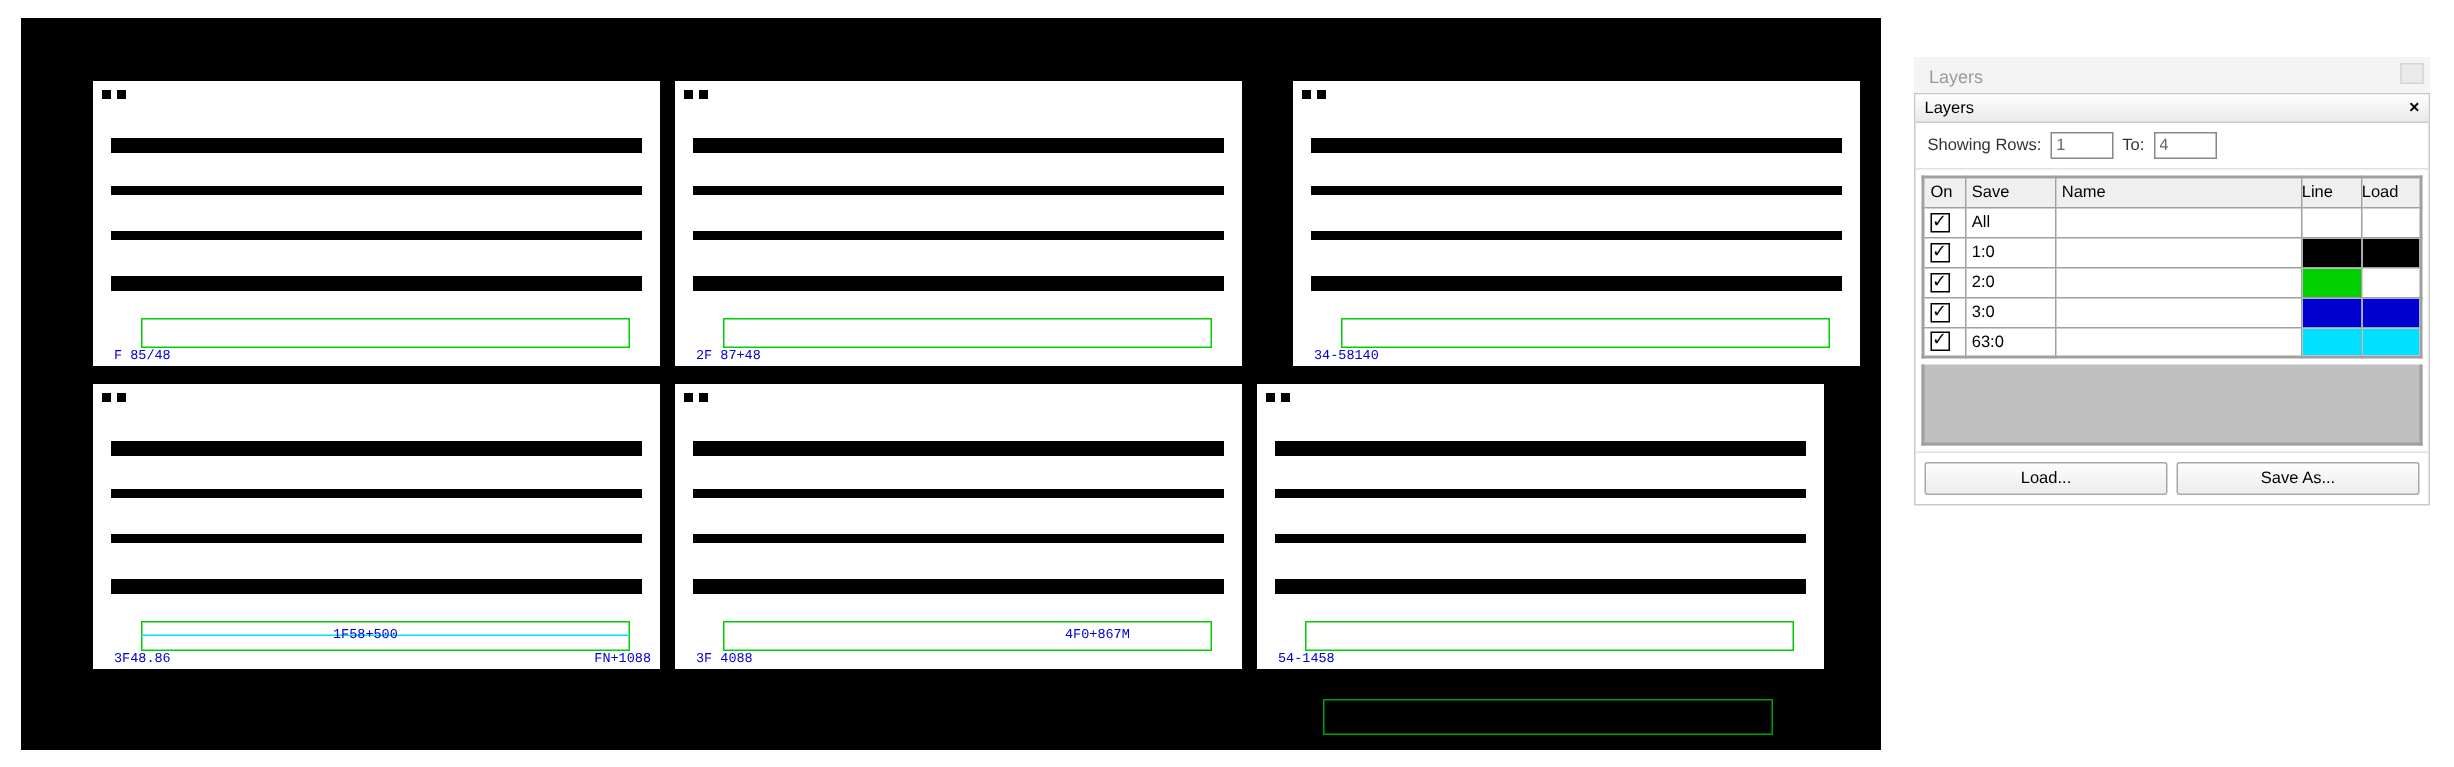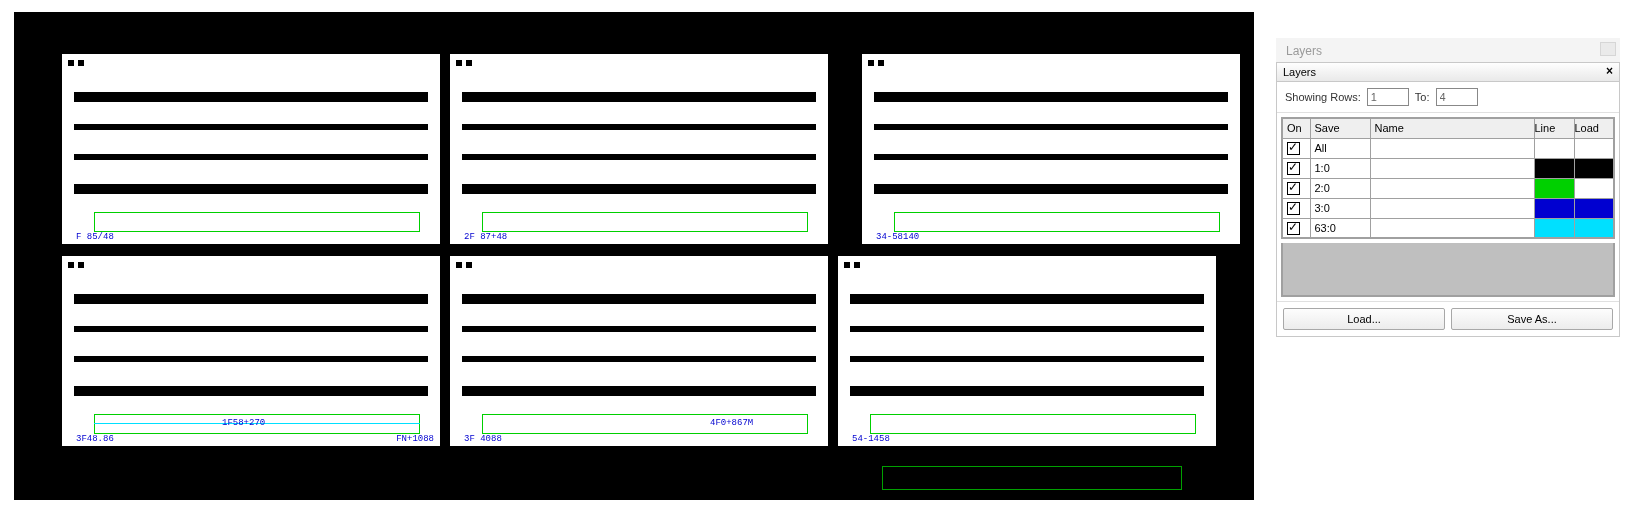--- a/index.html
+++ b/index.html
@@ -239,21 +239,21 @@
       <div class="blue-hash" style="left: 14px;">34-58140</div>
     </div>
     <div class="tile" style="left: 48px; top: 244px;">
       <div class="trace t1"></div>
       <div class="trace t2"></div>
       <div class="trace t3"></div>
       <div class="trace t4"></div>
       <div class="green-rect"></div>
       <div class="cyan-line"></div>
       <div class="blue-hash" style="left: 14px;">3F48.86</div>
-      <div class="blue-hash" style="left: 160px; bottom: 18px;">1F58+270</div>
+      <div class="blue-hash" style="left: 160px; bottom: 18px;">1F58+500</div>
       <div class="blue-hash" style="right: 6px; left: auto;">FN+1088</div>
     </div>
     <div class="tile" style="left: 436px; top: 244px;">
       <div class="trace t1"></div>
       <div class="trace t2"></div>
       <div class="trace t3"></div>
       <div class="trace t4"></div>
       <div class="green-rect"></div>
       <div class="blue-hash" style="left: 14px;">3F 4088</div>
       <div class="blue-hash" style="left: 260px; bottom: 18px;">4F0+867M</div>

